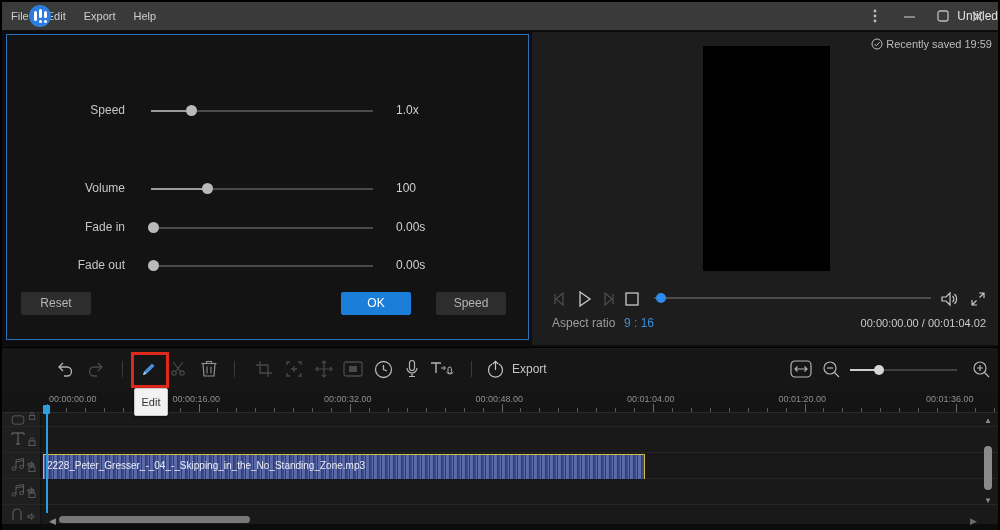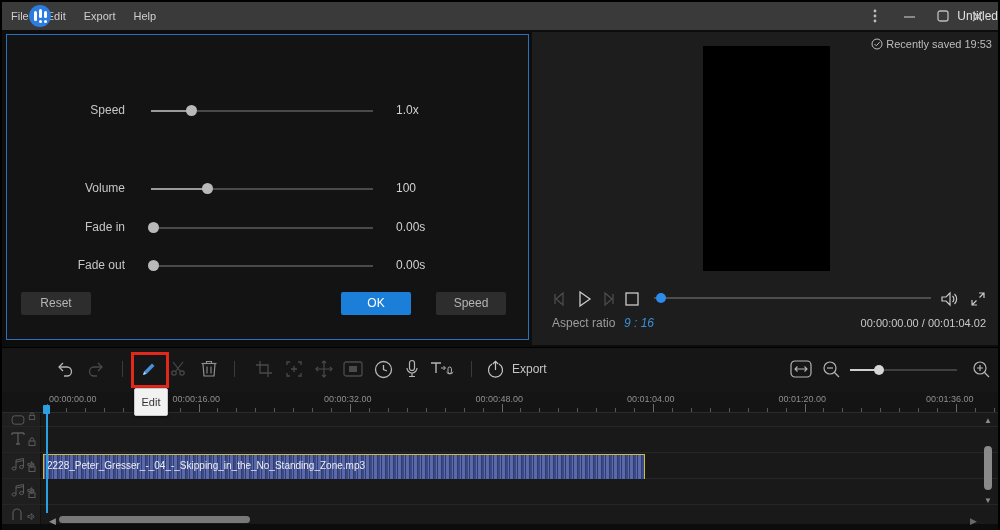--- a/index.html
+++ b/index.html
@@ -34,21 +34,21 @@
   
   .preview { position:absolute; left:530px; top:2px; width:466px; height:313px; background:#1d1d1d; }
   .saved { position:absolute; right:6px; top:6px; color:#bdbdbd; font-size:11px; display:flex; align-items:center; gap:3px; }
   .video { position:absolute; left:171px; top:14px; width:127px; height:225px; background:#000; }
   .pctrl { position:absolute; top:255px; height:24px; display:flex; align-items:center; }
   .pbtn { width:24px; height:24px; display:flex; align-items:center; justify-content:center; }
   .seek-track { position:absolute; left:122px; top:265px; width:277px; height:2px; background:#4d4d4d; }
   .seek-knob { position:absolute; top:-4px; width:10px; height:10px; border-radius:50%; background:#2d8ceb; }
   .pinfo { position:absolute; left:0; top:284px; width:100%; height:18px; font-size:12px; }
   .ar-label { position:absolute; left:20px; color:#9c9c9c; }
-  .ar-value { position:absolute; left:92px; color:#3a8fd9;font-style:italic; }
+  .ar-value { position:absolute; left:92px; color:#3a8fd9; }
   .ptime { position:absolute; right:12px; color:#c9c9c9; font-size:11px; top:1px; }
 
   
   .toolbar { position:absolute; left:0; top:345px; width:100%; height:45px; background:#161616; border-top:1px solid #000; }
   .tico { position:absolute; top:8px; width:26px; height:26px; display:flex; align-items:center; justify-content:center; }
   .tico svg { display:block; }
   .tsep { position:absolute; top:13px; width:1px; height:16px; background:#3a3a3a; }
   .bright { stroke:#b5b5b5; } .dim { stroke:#4a4a4a; }
   .red-box { position:absolute; left:129px; top:4px; width:38px; height:36px; border:3px solid #e0281c; z-index:30; }
   .export-wrap { position:absolute; left:484px; top:8px; display:flex; align-items:center; gap:7px; color:#c5c5c5; font-size:12px; height:26px; }
@@ -173,21 +173,21 @@
       <div class="btn blue" style="left:334px; top:257px;">OK</div>
       <div class="btn gray" style="left:429px; top:257px;">Speed</div>
     </div>
 
     <div class="preview">
       <div class="saved">
         <svg width="12" height="12" viewBox="0 0 12 12">
             <circle cx="6" cy="6" r="5" fill="none" stroke="#bdbdbd" stroke-width="1"></circle>
             <path d="M3.5 6 L5.3 7.8 L8.6 4.2" fill="none" stroke="#bdbdbd" stroke-width="1"></path>
           </svg>
-        <span>Recently saved 19:53</span>
+        <span>Recently saved 19:59</span>
       </div>
       <div class="video"></div>
 
       <div class="pctrl" style="left:16px;">
         <div class="pbtn">
           <svg width="18" height="18" viewBox="0 0 18 18">
               <path d="M12 3 L5 9 L12 15 Z" fill="none" stroke="#4f4f4f" stroke-width="1.2"></path>
               <line x1="4" y1="4" x2="4" y2="14" stroke="#4f4f4f" stroke-width="1.2"></line>
             </svg>
         </div>

